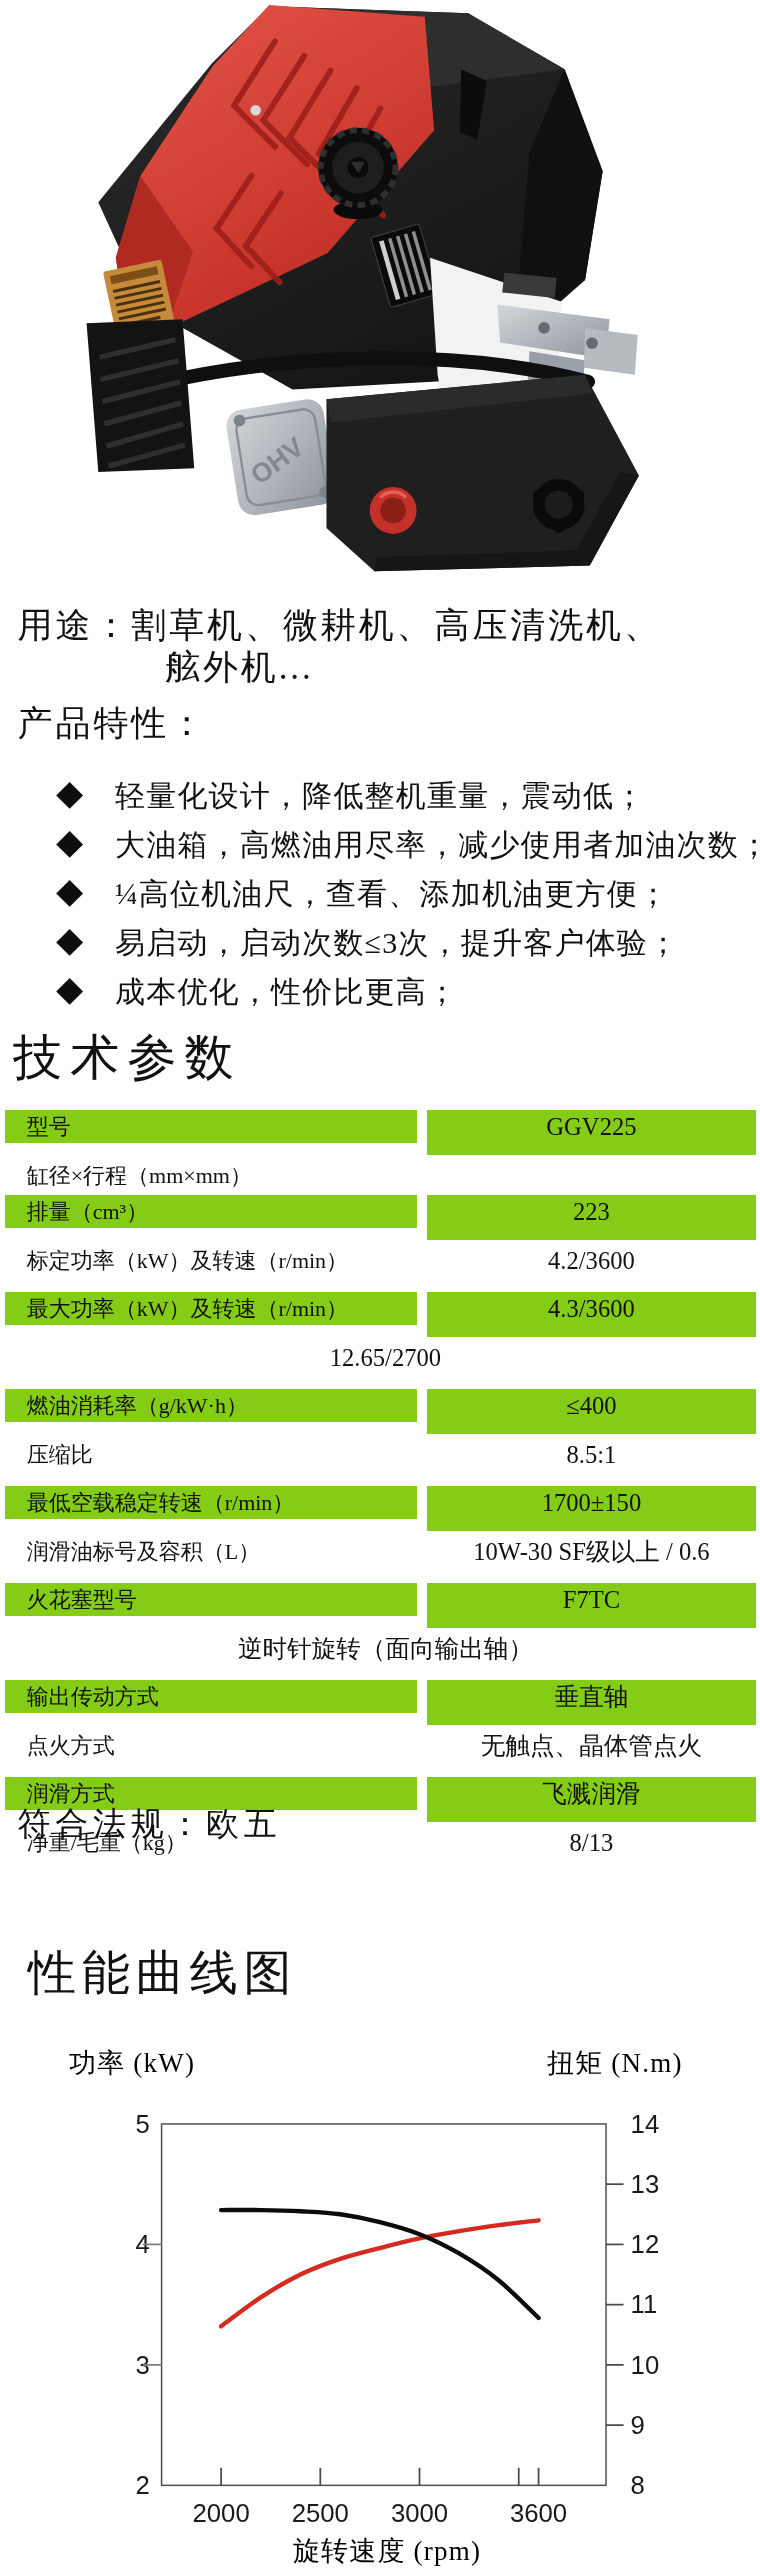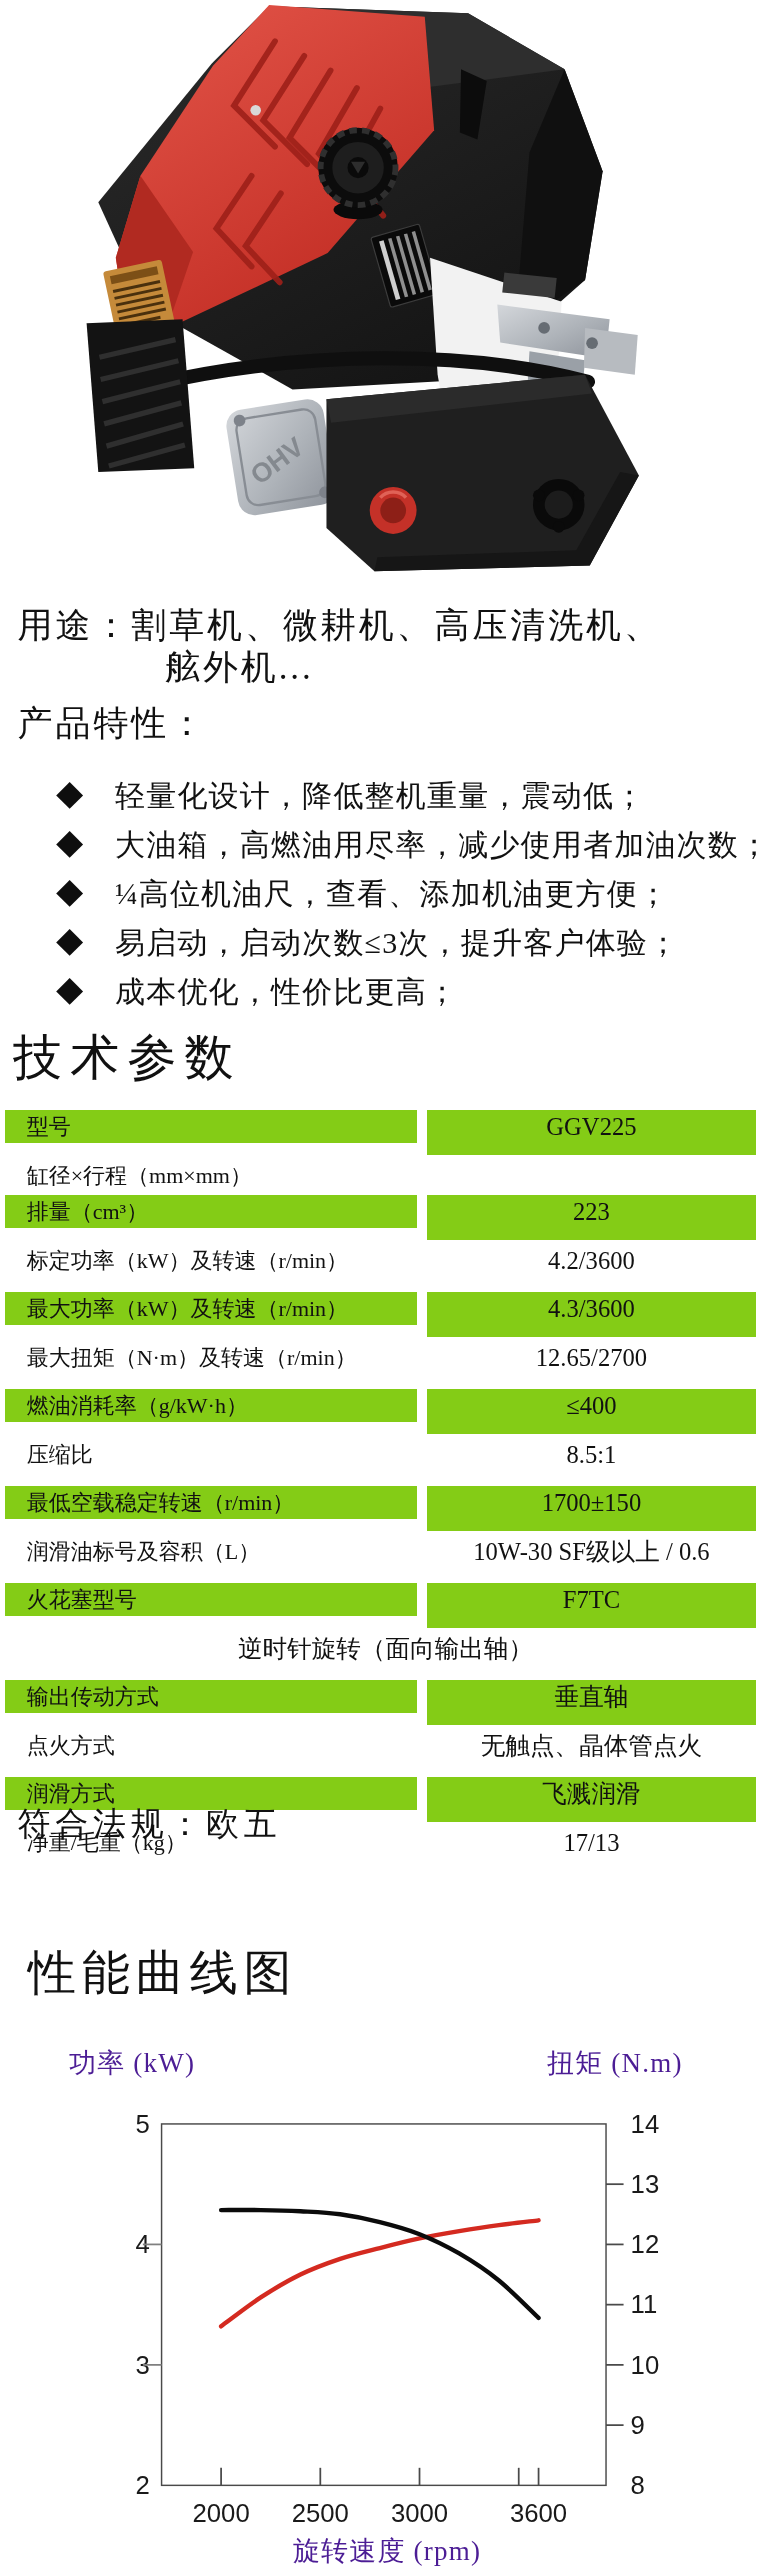--- a/index.html
+++ b/index.html
@@ -32,21 +32,21 @@
   .spec-value{margin-left:10.5px;flex:1;height:45px;line-height:33px;text-align:center;
               font-size:24.6px;white-space:nowrap;}
   .spec-row.alt .spec-label,.spec-row.alt .spec-value{background:#84cc16;}
 
   .compliance{position:absolute;left:17.6px;top:1802px;font-size:33px;letter-spacing:4.7px;}
 
   .chart-title{position:absolute;left:28px;top:1941px;font-size:48px;letter-spacing:5.9px;}
 
   .chart-wrap{position:absolute;left:0;top:2014px;width:760px;height:562px;}
   #chart-svg{position:absolute;left:0;top:0;width:760px;height:562px;}
-  .axis-title{position:absolute;font-size:27px;letter-spacing:1.2px;white-space:nowrap;color:#4c1d95;}
+  .axis-title{position:absolute;font-size:27px;letter-spacing:1.2px;white-space:nowrap;color:#000000;}
   .axis-title-left{left:69px;top:2045px;}
   .axis-title-right{left:547px;top:2045px;}
   .axis-title-x{left:258px;top:2533px;width:258px;text-align:center;}
 
   .chart-tick-text{font-family:"Liberation Sans","DejaVu Sans",sans-serif;
                    font-size:44px;fill:#1a1a1a;}
 </style>
 </head>
 <body>
 
@@ -202,21 +202,20 @@
       </div>
       <div class="spec-row">
         <div class="spec-label">标定功率（kW）及转速（r/min）</div>
         <div class="spec-value">4.2/3600</div>
       </div>
       <div class="spec-row alt">
         <div class="spec-label">最大功率（kW）及转速（r/min）</div>
         <div class="spec-value">4.3/3600</div>
       </div>
       <div class="spec-row">
-        <div class="spec-label">最大扭矩（N·m）及转速（r/min）</div>
         <div class="spec-value">12.65/2700</div>
       </div>
       <div class="spec-row alt">
         <div class="spec-label">燃油消耗率（g/kW·h）</div>
         <div class="spec-value">≤400</div>
       </div>
       <div class="spec-row">
         <div class="spec-label">压缩比</div>
         <div class="spec-value">8.5:1</div>
       </div>
@@ -242,21 +241,21 @@
       <div class="spec-row">
         <div class="spec-label">点火方式</div>
         <div class="spec-value">无触点、晶体管点火</div>
       </div>
       <div class="spec-row alt">
         <div class="spec-label">润滑方式</div>
         <div class="spec-value">飞溅润滑</div>
       </div>
       <div class="spec-row">
         <div class="spec-label">净重/毛重（kg）</div>
-        <div class="spec-value">17/13</div>
+        <div class="spec-value">8/13</div>
       </div>
     </div>
 
   <div class="compliance">符合法规：欧五</div>
 
   <div class="chart-title">性能曲线图</div>
   <div class="axis-title axis-title-left">功率 (kW)</div>
   <div class="axis-title axis-title-right">扭矩 (N.m)</div>
   <div class="chart-wrap">
     <svg id="chart-svg" viewBox="0 0 1299 961">

